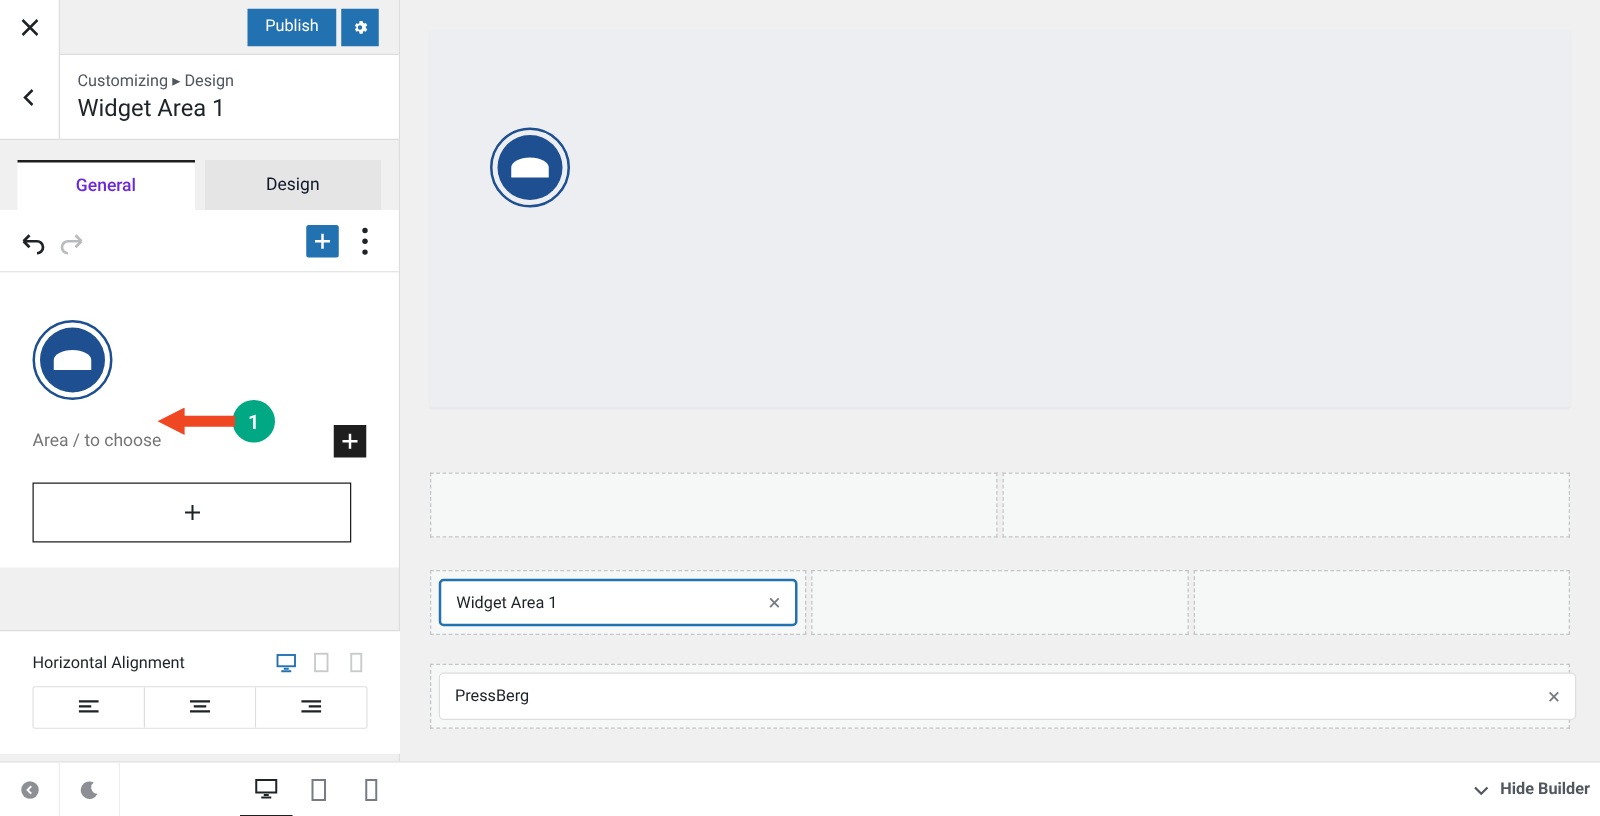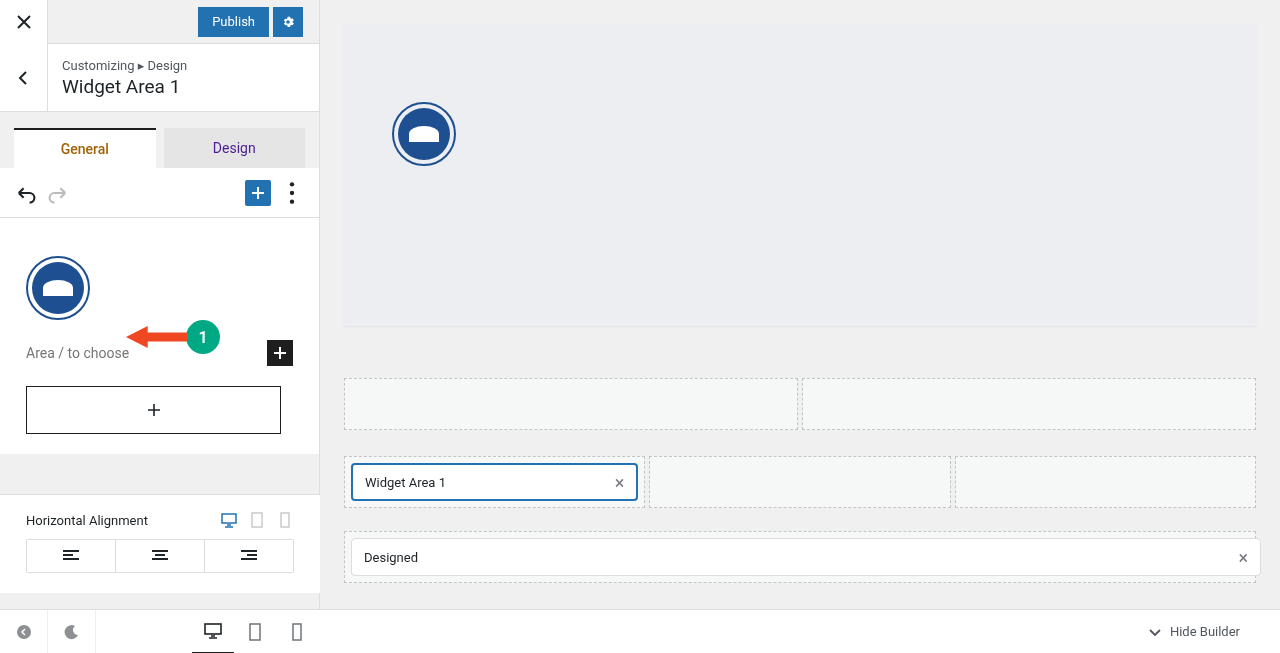--- a/index.html
+++ b/index.html
@@ -21,22 +21,22 @@
 .breadcrumb-row { height: 68px; background: #fff; border-bottom: 1px solid #ddd; display: flex; }
 .back-btn { width: 48px; display: flex; align-items: center; justify-content: center; cursor: pointer; border-right: 1px solid #ddd; }
 .back-btn svg { width: 16px; height: 16px; }
 .breadcrumb-content { padding: 10px 14px; display: flex; flex-direction: column; justify-content: center; }
 .breadcrumb-path { font-size: 13px; color: #50575e; }
 .breadcrumb-title { font-size: 19px; color: #1d2327; font-weight: 400; margin-top: 2px; }
 
 
 .tabs { display: flex; background: #f0f0f1; padding: 0 14px; gap: 8px; margin-top: 16px; }
 .tab { flex: 1; height: 40px; display: flex; align-items: center; justify-content: center; font-size: 14px; cursor: pointer; }
-.tab.active { background: #fff; border-top: 2px solid #1e1e1e; color: #a16207; font-weight: 500; }
-.tab.inactive { background: #e5e5e5; color: #4c1d95; }
+.tab.active { background: #fff; border-top: 2px solid #1e1e1e; color: #6d28d9; font-weight: 500; }
+.tab.inactive { background: #e5e5e5; color: #0f172a; }
 
 
 .editor-toolbar { background: #fff; height: 50px; display: flex; align-items: center; padding: 0 14px; border-bottom: 1px solid #ddd; }
 .undo-btn, .redo-btn { width: 24px; height: 24px; display: flex; align-items: center; justify-content: center; cursor: pointer; margin-right: 8px; }
 .redo-btn { opacity: 0.3; }
 .toolbar-spacer { flex: 1; }
 .add-block-btn { width: 26px; height: 26px; background: #2271b1; display: flex; align-items: center; justify-content: center; cursor: pointer; border-radius: 2px; }
 .add-block-btn svg { width: 18px; height: 18px; stroke: #fff; }
 .more-btn { width: 26px; height: 26px; display: flex; align-items: center; justify-content: center; cursor: pointer; margin-left: 8px; }
 
@@ -53,39 +53,39 @@
 
 .add-wide-btn { margin-top: 20px; width: 255px; height: 48px; border: 1px solid #1e1e1e; display: flex; align-items: center; justify-content: center; cursor: pointer; background: #fff; }
 .add-wide-btn svg { width: 20px; height: 20px; }
 
 
 .annotation { position: absolute; left: 126px; top: 102px; display: flex; align-items: center; pointer-events: none; }
 .arrow-shape { width: 62px; height: 22px; background: #f04723; clip-path: polygon(0 50%, 35% 0, 35% 30%, 100% 30%, 100% 70%, 35% 70%, 35% 100%); }
 .badge-circle { width: 34px; height: 34px; border-radius: 50%; background: #00a884; color: #fff; display: flex; align-items: center; justify-content: center; font-size: 16px; font-weight: 600; margin-left: -2px; }
 
 
-.alignment-section { background: #fff; border-top: 1px solid #ddd; padding: 16px 26px 20px; position: absolute; bottom: 16px; left: 0; width: 320px; }
+.alignment-section { background: #fff; border-top: 1px solid #ddd; padding: 16px 26px 20px; position: absolute; bottom: 6px; left: 0; width: 320px; }
 .alignment-header { display: flex; align-items: center; margin-bottom: 10px; }
 .alignment-label { font-size: 13px; color: #1d2327; }
 .device-icons { display: flex; gap: 10px; margin-left: auto; }
 .device-icon { width: 18px; height: 18px; display: flex; align-items: center; justify-content: center; }
 .device-icon.active { color: #2271b1; }
 .device-icon.dim { opacity: 0.4; }
 .align-buttons { display: flex; border: 1px solid #ddd; border-radius: 2px; }
 .align-btn { flex: 1; height: 32px; display: flex; align-items: center; justify-content: center; cursor: pointer; border-right: 1px solid #ddd; background: #fff; }
 .align-btn:last-child { border-right: none; }
 
 
 .bottom-bar { position: absolute; left: 0; bottom: 0; width: 100%; height: 44px; background: #fff; border-top: 1px solid #ddd; display: flex; align-items: center; }
 .bb-btn { width: 48px; height: 44px; display: flex; align-items: center; justify-content: center; cursor: pointer; border-right: 1px solid #eee; }
 .bb-btn svg { width: 18px; height: 18px; fill: #7e7e7e; }
 .bb-spacer1 { width: 96px; }
 .bb-device { width: 42px; height: 44px; display: flex; align-items: center; justify-content: center; cursor: pointer; }
 .bb-device.active { border-bottom: 2px solid #1e1e1e; }
-.bb-right { margin-left: auto; display: flex; align-items: center; padding-right: 40px; cursor: pointer; color: #50575e; font-size: 13px; }
+.bb-right { margin-left: auto; display: flex; align-items: center; padding-right: 8px; cursor: pointer; color: #50575e; font-size: 13px; font-weight: bold; }
 .bb-right svg { width: 18px; height: 18px; margin-right: 6px; }
 
 
 .preview-area { position: absolute; left: 344px; top: 24px; width: 912px; height: 302px; background: #eceef2; border-radius: 2px; box-shadow: 0 1px 2px rgba(0,0,0,0.05); }
 .preview-logo { position: absolute; left: 48px; top: 78px; }
 .preview-logo .logo-preview { width: 64px; height: 64px; }
 .preview-footer-text { position: absolute; bottom: 24px; width: 100%; text-align: center; font-size: 15px; color: #3c434a; font-weight: 500; }
 
 
 .builder-row { position: absolute; left: 344px; width: 912px; display: flex; gap: 4px; }
@@ -254,21 +254,21 @@
       <span class="wp-close">×</span>
     </div>
   </div>
   <div class="builder-cell"></div>
   <div class="builder-cell"></div>
 </div>
 
 <div class="builder-row row3">
   <div class="row3-wrap">
     <div class="widget-pill copyright-pill">
-      <span>Designed</span>
+      <span>PressBerg</span>
       <span class="wp-close">×</span>
     </div>
   </div>
 </div>
 
 <div class="bottom-bar">
   <div class="bb-btn">
     <svg viewBox="0 0 18 18">
         <circle cx="9" cy="9" r="7" fill="#8c8f94"></circle>
         <path d="M10 6 L7 9 L10 12" stroke="#fff" stroke-width="1.5" fill="none"></path>

